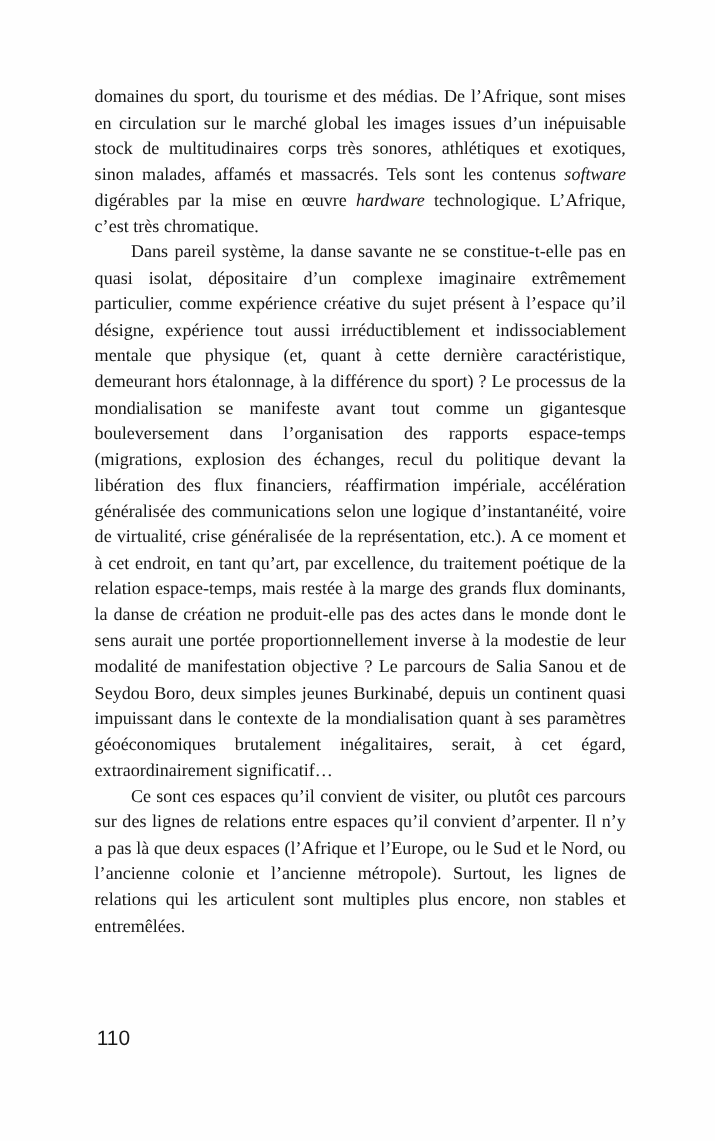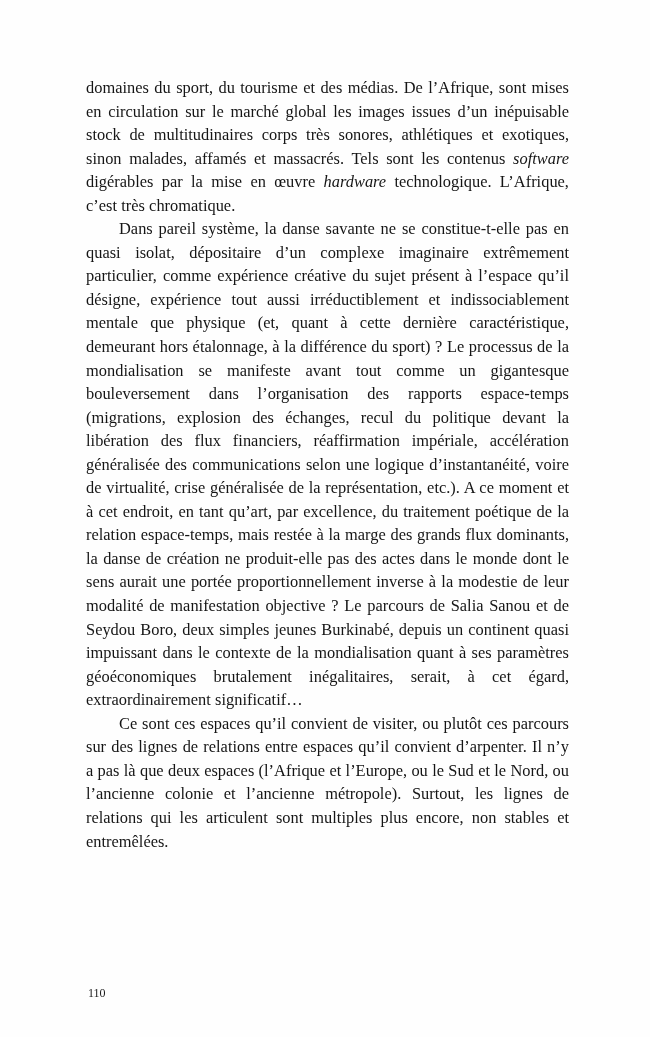--- a/index.html
+++ b/index.html
@@ -42,25 +42,25 @@
     letter-spacing: 0.01px;
   }
   p.para.first {
     text-indent: 0;
   }
   p.para i {
   }
   .pagenum {
     position: absolute;
     left: 88px;
-    top: 983px;
-    font-size: 12px;
+    top: 935px;
+    font-size: 19px;
     line-height: 20px;
     color: #1b1b1b;
-    font-family: Liberation Serif, serif;
+    font-family: Liberation Sans, sans-serif;
   }
   
   .paper-tint {
     position: absolute;
     inset: 0;
     pointer-events: none;
     background: #ffffff;
     opacity: 0;
   }
 </style>

